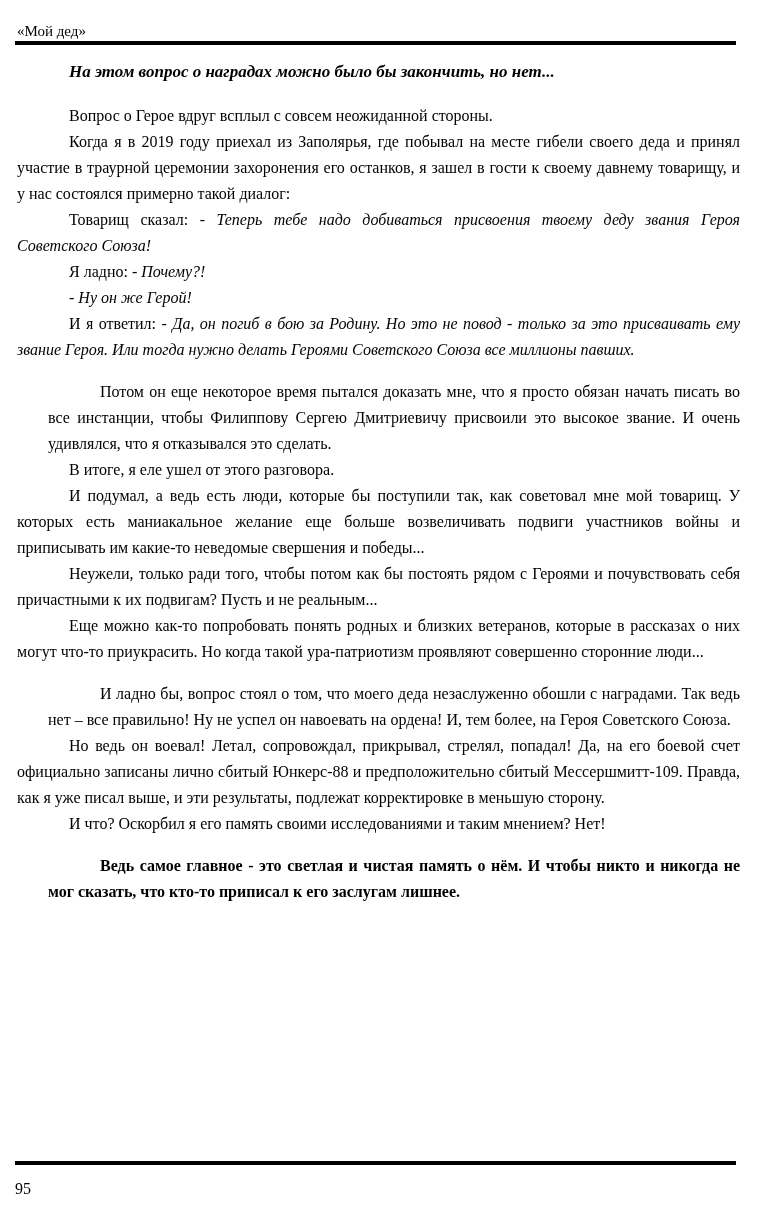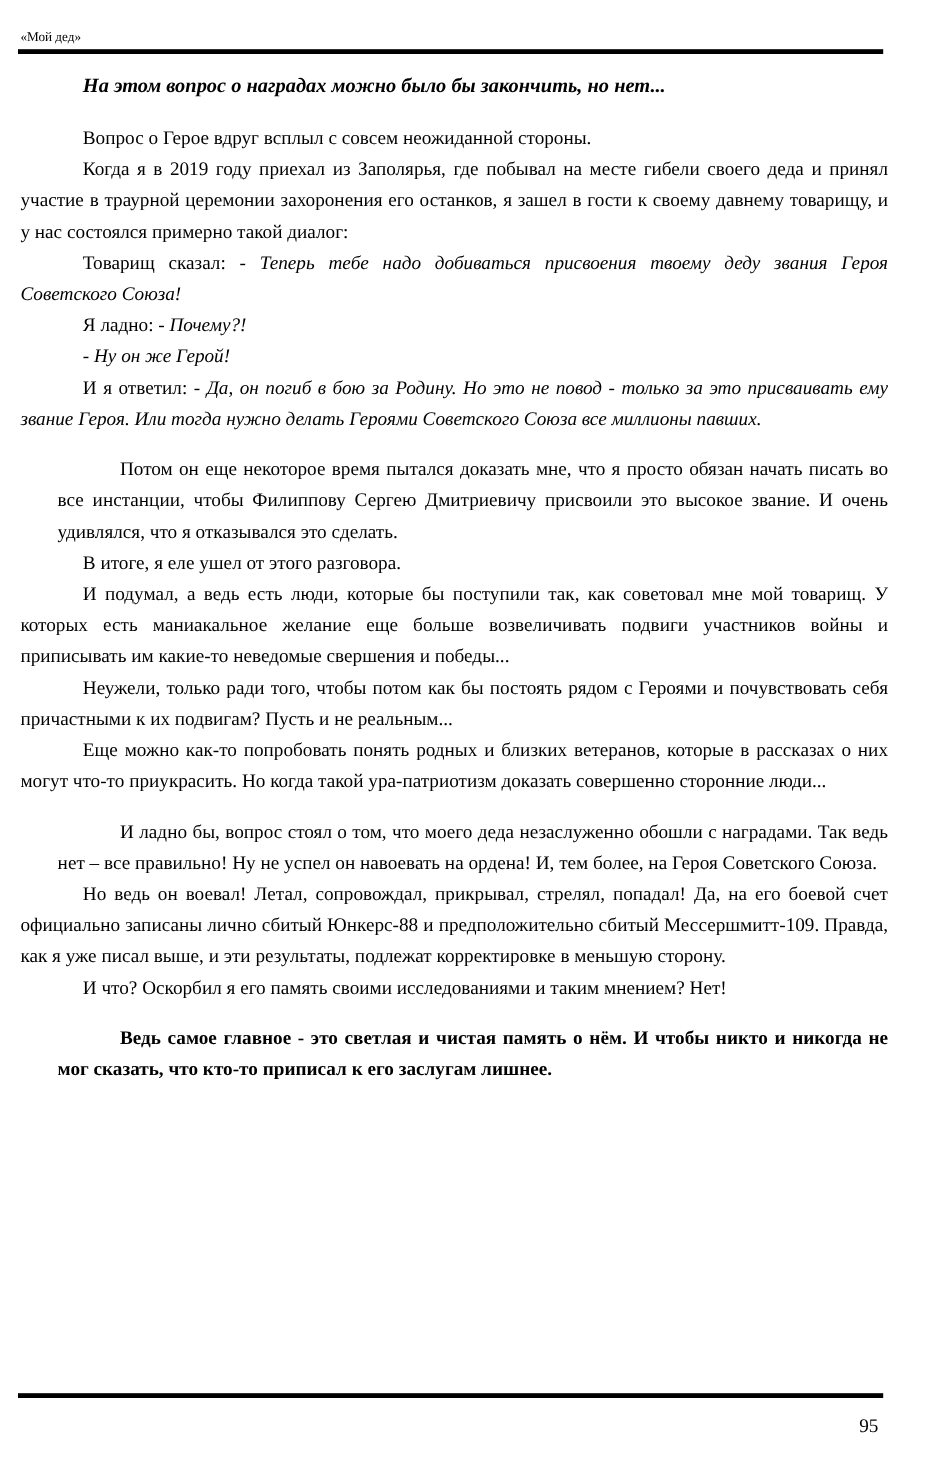--- a/index.html
+++ b/index.html
@@ -9,21 +9,21 @@
     height: 1220px;
     background: #ffffff;
     color: #000000;
     font-family: "Liberation Serif", serif;
     overflow: hidden;
   }
   .running-header {
     position: absolute;
     top: 22px;
     left: 17px;
-    font-size: 11px;
+    font-size: 15px;
     line-height: 18px;
   }
   .header-rule {
     position: absolute;
     top: 41px;
     left: 15px;
     width: 721px;
     height: 4px;
     background: #000000;
   }
@@ -57,21 +57,21 @@
     left: 15px;
     width: 721px;
     height: 4px;
     background: #000000;
   }
   .page-number {
     position: absolute;
     top: 1180px;
     left: 15px;
     width: 717px;
-    text-align: right;
+    text-align: left;
     font-size: 16px;
   }
 </style>
 </head>
 <body>
 
 <div class="page">
   <div class="running-header">
     <span>«Мой дед»</span>
   </div>
@@ -83,21 +83,21 @@
         <p class="body-para"><span>Вопрос о Герое вдруг всплыл с совсем неожиданной стороны.</span></p>
         <p class="body-para"><span>Когда я в 2019 году приехал из Заполярья, где побывал на месте гибели своего деда и принял участие в траурной церемонии захоронения его останков, я зашел в гости к своему давнему товарищу, и у нас состоялся примерно такой диалог:</span></p>
         <p class="body-para"><span>Товарищ сказал: </span><span class="it">- Теперь тебе надо добиваться присвоения твоему деду звания Героя Советского Союза!</span></p>
         <p class="body-para"><span>Я ладно: </span><span class="it">- Почему?!</span></p>
         <p class="body-para"><span class="it">- Ну он же Герой!</span></p>
         <p class="body-para"><span>И я ответил: </span><span class="it">- Да, он погиб в бою за Родину. Но это не повод - только за это присваивать ему звание Героя. Или тогда нужно делать Героями Советского Союза все миллионы павших.</span></p>
         <p class="body-para gap"><span>Потом он еще некоторое время пытался доказать мне, что я просто обязан начать писать во все инстанции, чтобы Филиппову Сергею Дмитриевичу присвоили это высокое звание. И очень удивлялся, что я отказывался это сделать.</span></p>
         <p class="body-para"><span>В итоге, я еле ушел от этого разговора.</span></p>
         <p class="body-para"><span>И подумал, а ведь есть люди, которые бы поступили так, как советовал мне мой товарищ. У которых есть маниакальное желание еще больше возвеличивать подвиги участников войны и приписывать им какие-то неведомые свершения и победы...</span></p>
         <p class="body-para"><span>Неужели, только ради того, чтобы потом как бы постоять рядом с Героями и почувствовать себя причастными к их подвигам? Пусть и не реальным...</span></p>
-        <p class="body-para"><span>Еще можно как-то попробовать понять родных и близких ветеранов, которые в рассказах о них могут что-то приукрасить. Но когда такой ура-патриотизм доказать совершенно сторонние люди...</span></p>
+        <p class="body-para"><span>Еще можно как-то попробовать понять родных и близких ветеранов, которые в рассказах о них могут что-то приукрасить. Но когда такой ура-патриотизм проявляют совершенно сторонние люди...</span></p>
         <p class="body-para gap"><span>И ладно бы, вопрос стоял о том, что моего деда незаслуженно обошли с наградами. Так ведь нет – все правильно! Ну не успел он навоевать на ордена! И, тем более, на Героя Советского Союза.</span></p>
         <p class="body-para"><span>Но ведь он воевал! Летал, сопровождал, прикрывал, стрелял, попадал! Да, на его боевой счет официально записаны лично сбитый Юнкерс-88 и предположительно сбитый Мессершмитт-109. Правда, как я уже писал выше, и эти результаты, подлежат корректировке в меньшую сторону.</span></p>
         <p class="body-para"><span>И что? Оскорбил я его память своими исследованиями и таким мнением? Нет!</span></p>
         <p class="body-para gap bold"><span>Ведь самое главное - это светлая и чистая память о нём. И чтобы никто и никогда не мог сказать, что кто-то приписал к его заслугам лишнее.</span></p>
       </div>
   </div>
 
   <div class="footer-rule"></div>
   <div class="page-number">95</div>
 </div>

